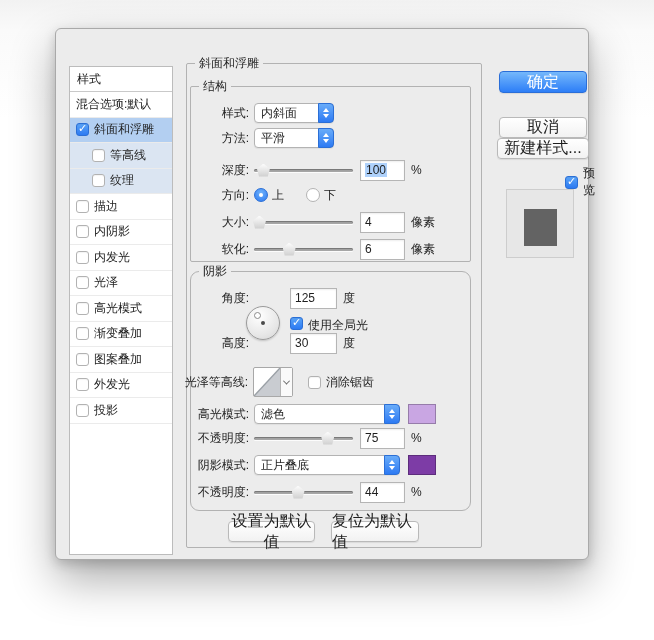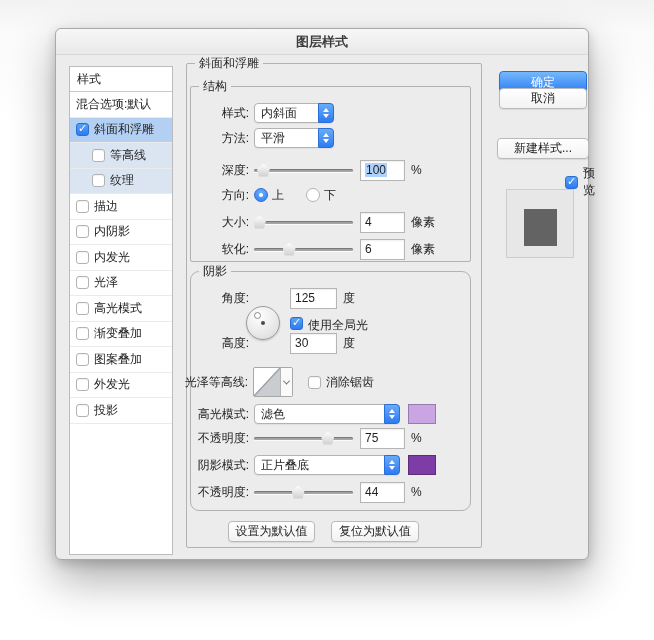--- a/index.html
+++ b/index.html
@@ -108,43 +108,40 @@
     border:1px solid #a8a8a8; border-radius:2px; display:flex; flex:0 0 auto;
   }
   .contour-thumb { width:27px; border-right:1px solid #b5b5b5; display:flex; align-items:center; justify-content:center; }
   .contour-arrow { flex:1; display:flex; align-items:center; justify-content:center; background:#fafafa; }
   .chev-down { width:5px; height:5px; border-right:1.5px solid #666; border-bottom:1.5px solid #666; transform:rotate(45deg) translate(-1px,-1px); }
   .swatch { width:28px; height:20px; border:1px solid rgba(0,0,0,.25); margin-left:8px; flex:0 0 auto; }
   
   .btn {
     position:absolute; background:linear-gradient(#ffffff,#f2f2f2);
     border:1px solid #b9b9b9; border-radius:4px; box-shadow:0 1px 1px rgba(0,0,0,.08);
-    display:flex; align-items:center; justify-content:center; font-size:12px; color:#1e1e1e;
+    display:flex; align-items:center; justify-content:center; font-size:16px; color:#1e1e1e;
   }
   .btn.primary { background:linear-gradient(#75b8fb,#2d7ef7); border-color:#2a6ed8; color:#fff; }
   #btn-ok        { left:443px; top:42px;  width:88px; height:22px; }
-  #btn-cancel    { left:443px; top:59px;  width:88px; height:21px; }
+  #btn-cancel    { left:443px; top:88px;  width:88px; height:21px; }
   #btn-newstyle  { left:441px; top:109px; width:92px; height:21px; }
   #btn-setdef    { left:172px; top:492px; width:87px; height:21px;text-align:center; }
   #btn-resetdef  { left:275px; top:492px; width:88px; height:21px; }
   .preview-check { position:absolute; left:461px; top:136px; display:flex; align-items:center;padding-left:48px; }
   .preview-check .cb { margin-right:5px; }
   .preview-panel {
     position:absolute; left:450px; top:160px; width:68px; height:69px;
     background:#e7e7e7; border:1px solid #cdcdcd;
   }
   .preview-square { position:absolute; left:17px; top:19px; width:33px; height:37px; }
 </style>
 </head>
 <body>
 
 <div class="dialog">
-  <div class="titlebar">
-    <span>图层样式</span>
-  </div>
 
   <div class="listbox">
     <div class="list-header">样式</div>
     <div id="list-rows">
         <div class="list-row">
           <span class="lbl">混合选项:默认</span>
         </div>
         <div class="list-row selected">
           <span class="cb checked"></span>
           <span class="lbl">斜面和浮雕</span>

